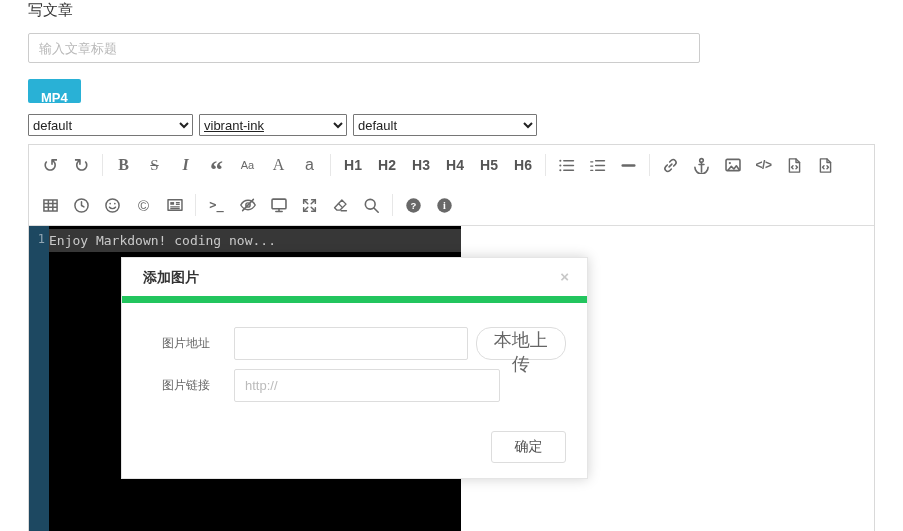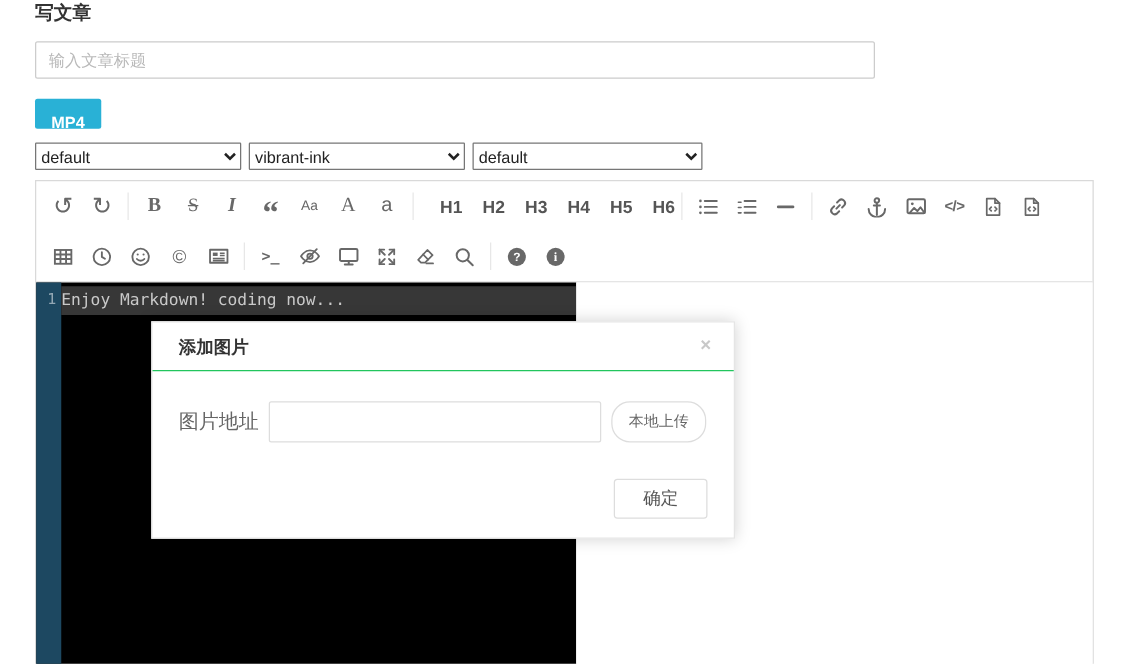--- a/index.html
+++ b/index.html
@@ -1,49 +1,49 @@
 <!DOCTYPE html>
 <html style="--accent: #29b1d6; --editor-background: #000000; --gutter-background: #1d4861; --active-line-background: #373737;"><head>
 <meta charset="utf-8">
 <style>
   html,body{margin:0;padding:0;}
   body{
     position:relative;width:903px;height:531px;overflow:hidden;
     background:#fff;font-family:"Liberation Sans",sans-serif;
   }
   
-  .page-title{position:absolute;left:28px;top:1px;font-size:15px;font-weight:bold;color:#333;margin:0;}
+  .page-title{position:absolute;left:28px;top:1px;font-size:15px;font-weight:normal;color:#333;margin:0;}
   .title-input{
     position:absolute;left:28px;top:33px;width:672px;height:30px;box-sizing:border-box;
     border:1px solid #ccc;border-radius:2px;padding:0 10px;font-size:13px;color:#1d4ed8;outline:none;
   }
   .title-input::placeholder{color:#b9b9b9;}
   .mp4-btn{
     position:absolute;left:28px;top:79px;height:24px;padding:11px 13px;
     background:var(--accent,#29b1d6);color:#fff;font-weight:bold;font-size:13px;
     border:none;border-radius:2px;cursor:pointer;font-family:inherit;
   }
   .select-row{position:absolute;left:28px;top:114px;display:flex;gap:6px;}
   .select-row select{
     height:22px;font-size:13px;color:#222;border:1px solid #767676;border-radius:1px;
     background:#fff;font-family:inherit;
   }
-  .sel-1{width:165px;} .sel-2{width:173px;} .sel-3{width:184px;}
+  .sel-1{width:165px;} .sel-2{width:148px;text-decoration:underline;} .sel-3{width:184px;}
 
   
   .editor-container{
     position:absolute;left:28px;top:144px;width:847px;height:430px;
     border:1px solid #d9d9d9;box-sizing:border-box;background:#fff;
   }
   .tb-row{display:flex;align-items:center;height:40px;padding:0 6px;}
   .tbtn{
     min-width:31px;height:32px;display:flex;align-items:center;justify-content:center;
     background:none;border:0;padding:0;color:#686868;cursor:pointer;font-family:inherit;
   }
-  .hbtn{min-width:34px;justify-content:flex-end;}
+  .hbtn{min-width:34px;}
   .sep{width:1px;height:22px;background:#e7e7e7;margin:0 5px;flex:none;}
   .g{display:inline-block;line-height:1;}
   .g-undo{font-size:19px;}
   .g-bold{font-family:"Liberation Serif",serif;font-size:16px;font-weight:bold;}
   .g-strike{font-family:"Liberation Serif",serif;font-size:15px;text-decoration:line-through;}
   .g-italic{font-family:"Liberation Serif",serif;font-size:16px;font-style:italic;font-weight:bold;}
   .g-quote{font-family:"Liberation Serif",serif;font-size:26px;font-weight:bold;height:13px;position:relative;top:-2px;}
   .g-aa{font-size:11px;}
   .g-ucase{font-family:"Liberation Serif",serif;font-size:16px;}
   .g-lcase{font-size:16px;}
@@ -66,37 +66,37 @@
   }
   .preview{flex:1;background:#fff;}
 
   
   .dialog{
     position:absolute;left:121px;top:257px;width:467px;background:#fff;
     border:1px solid #e5e5e5;box-shadow:0 0 12px rgba(0,0,0,.18);z-index:20;box-sizing:border-box;
   }
   .dlg-header{
     position:relative;height:38px;line-height:38px;padding:0 21px;
-    border-bottom:1px solid #22c55e;font-size:14px;font-weight:bold;color:#333;
+    border-bottom:7px solid #22c55e;font-size:14px;font-weight:bold;color:#333;
   }
   .dlg-close{
     position:absolute;right:14px;top:0;height:38px;line-height:38px;
     color:#c8c8c8;font-weight:bold;font-size:15px;background:none;border:none;cursor:pointer;padding:0 4px;
   }
   .dlg-body{padding:24px 21px 0;}
   .frow{display:flex;align-items:center;margin-bottom:9px;}
-  .flabel{width:72px;font-size:16px;color:#666;flex:none;}
+  .flabel{width:72px;font-size:12px;color:#666;flex:none;margin-left:19px;}
   .finput{
     width:266px;height:33px;box-sizing:border-box;border:1px solid #ddd;border-radius:2px;
     padding:0 10px;font-size:13px;color:#333;outline:none;font-family:inherit;
   }
   .finput::placeholder{color:#bbb;}
   .upload-btn{
     margin-left:8px;height:33px;padding:0 13px;background:#fff;border:1px solid #ddd;
-    border-radius:15px;font-size:12px;color:#666;cursor:pointer;font-family:inherit;
+    border-radius:15px;font-size:18px;color:#666;cursor:pointer;font-family:inherit;
   }
   .dlg-footer{display:flex;justify-content:flex-end;padding:20px 21px 15px;gap:9px;}
   .dlg-btn{
     width:75px;height:32px;background:#fff;border:1px solid #ddd;border-radius:3px;
     font-size:14px;color:#555;cursor:pointer;font-family:inherit;
   }
 </style>
 </head>
 <body>
 
@@ -330,17 +330,21 @@
     <button class="dlg-close">
       <span>×</span>
     </button>
   </div>
   <div class="dlg-body">
     <div class="frow">
       <span class="flabel">图片地址</span>
       <input class="finput" type="text" style="">
       <button class="upload-btn">本地上传</button>
     </div>
+    <div class="frow">
+      <span class="flabel">图片链接</span>
+      <input class="finput" type="text" placeholder="http://" style="">
+    </div>
   </div>
   <div class="dlg-footer">
     <button class="dlg-btn">确定</button>
   </div>
 </div>
 
 </body></html>

